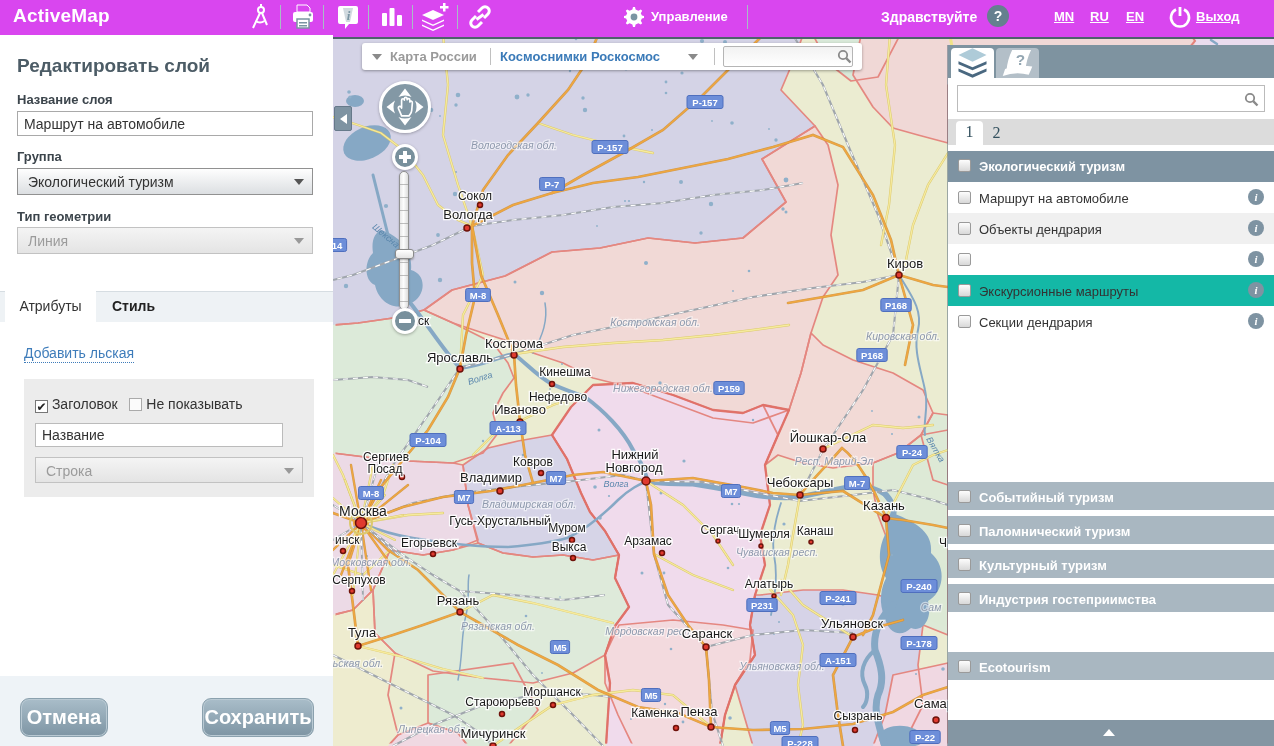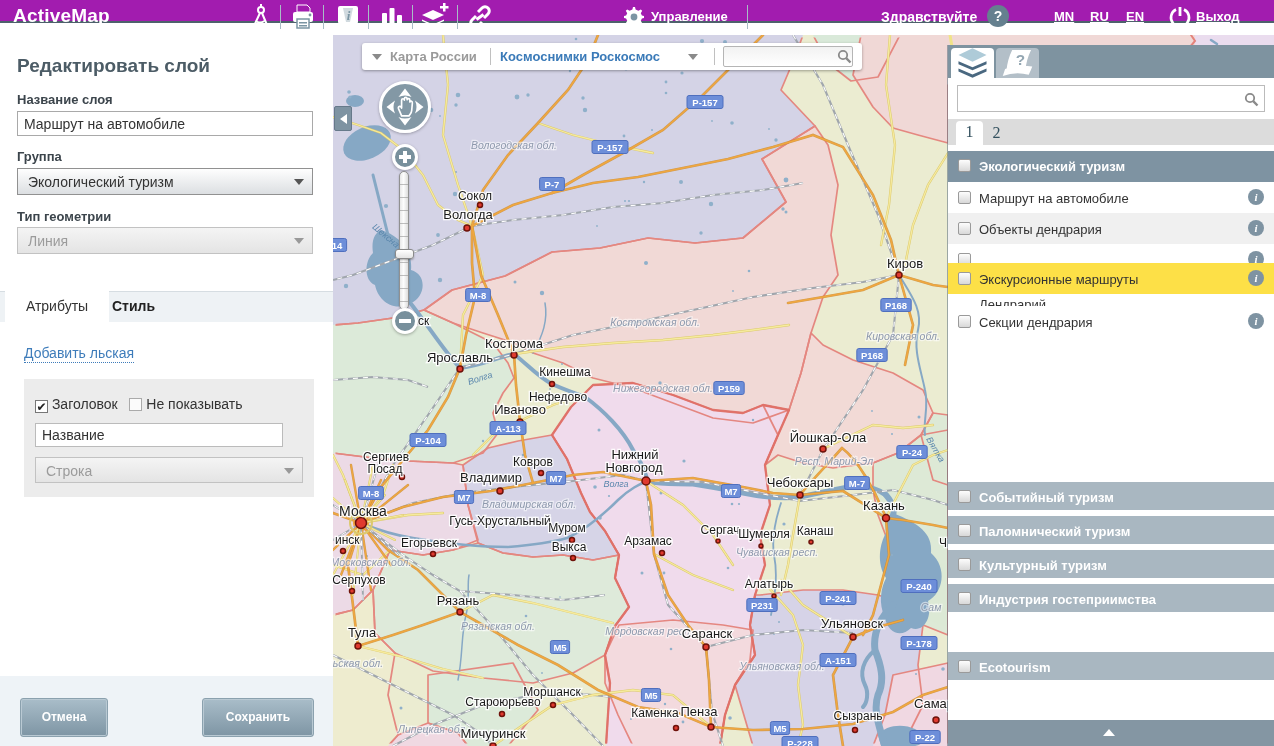--- a/index.html
+++ b/index.html
@@ -1,40 +1,40 @@
 <!DOCTYPE html>
 <html><head>
 <meta charset="utf-8">
 <style>
 * { margin:0; padding:0; box-sizing:border-box; }
 html,body { width:1274px; height:746px; overflow:hidden; font-family:"Liberation Sans",sans-serif; background:#fff; }
-#header { position:absolute; left:0; top:0; width:1274px; height:23px; background:#a21caf; border-bottom:2px solid #4e616c; }
+#header { position:absolute; left:0; top:0; width:1274px; height:39px; background:#d946ef; border-bottom:2px solid #4e616c; }
 .logo { position:absolute; left:13px; top:5px; color:#fff; font-size:19px; font-weight:bold; letter-spacing:0.2px; }
 .hsep { position:absolute; top:5px; width:1px; height:24px; background:#5c7381; border-right:1px solid #a8bcc6; }
 .hicon { position:absolute; top:3px; }
 .hdrtxt { position:absolute; color:#fff; font-weight:bold; font-size:13px; top:9px; }
 .hlink { text-decoration:underline; }
 
 #leftpanel { position:absolute; left:0; top:35px; width:333px; height:711px; background:#fff; }
 #lp-title { position:absolute; left:17px; top:20px; font-size:19px; font-weight:bold; color:#4c5c66; }
 .lp-label { position:absolute; left:17px; font-size:13px; font-weight:bold; color:#3c454c; }
 .lp-input { position:absolute; left:17px; width:296px; height:25px; border:1px solid #a9a9a9; background:#fff; font-size:14px; color:#333; padding-left:6px; font-family:"Liberation Sans",sans-serif; }
 .lp-select { position:absolute; left:17px; width:296px; height:27px; border:1px solid #919191; background:linear-gradient(#fefefe,#dcdfe2); font-size:14px; color:#333; }
 .lp-select .txt { position:absolute; left:10px; top:5px; }
 .lp-select .arr { position:absolute; right:8px; top:10px; width:0; height:0; border-left:5px solid transparent; border-right:5px solid transparent; border-top:6px solid #555; }
 .lp-select.disabled { border-color:#c2c2c2; background:linear-gradient(#f4f4f4,#e4e4e4); color:#9b9b9b; }
 .lp-select.disabled .arr { border-top-color:#999; }
 #lp-tabs { position:absolute; left:0; top:256px; width:333px; height:31px; background:#eef2f5; border-top:1px solid #d6dde2; }
-#tab-attr { position:absolute; left:5px; top:256px; width:104px; height:32px; background:#fff; border:0; text-align:center; font-size:14px; color:#333; line-height:30px; }
+#tab-attr { position:absolute; left:5px; top:256px; width:91px; height:32px; background:#fff; border:0; text-align:center; font-size:14px; color:#333; line-height:30px; }
 #tab-style { position:absolute; left:112px; top:256px; font-size:14px; font-weight:bold; color:#222; line-height:31px; }
 #lp-link { position:absolute; left:24px; top:310px; color:#3e7cba; font-size:14px; border-bottom:1px dotted #3e7cba; padding-bottom:1px; }
 #lp-box { position:absolute; left:24px; top:344px; width:290px; height:118px; background:#ececec; }
 #lp-box .cbrow { position:absolute; left:11px; top:17px; font-size:14px; color:#333; }
 #lp-footer { position:absolute; left:0; top:641px; width:333px; height:70px; background:#eef3f7; }
-.btn { position:absolute; top:22px; height:39px; background:linear-gradient(#a9bdc9,#7e95a4); border:1px solid #8ba1ae; box-shadow:inset 0 0 0 1px #b9c9d3; border-radius:3px; color:#fff; font-weight:bold; font-size:12px; text-align:center; }
+.btn { position:absolute; top:22px; height:39px; background:linear-gradient(#a9bdc9,#7e95a4); border:1px solid #8ba1ae; box-shadow:inset 0 0 0 1px #b9c9d3; border-radius:9px; color:#fff; font-weight:bold; font-size:20px; text-align:center; }
 
 #rightpanel { position:absolute; left:948px; top:45px; width:326px; height:701px; background:#fff; box-shadow:-1px 0 0 rgba(90,110,125,0.55); }
 #rp-tabbar { position:absolute; left:0; top:0; width:326px; height:33px; background:#7e93a0; }
 .rp-tab { position:absolute; top:3px; width:43px; height:30px; border-radius:4px 4px 0 0; }
 #rp-search { position:absolute; left:0; top:33px; width:326px; height:41px; background:#fff; }
 #rp-search .sinput { position:absolute; left:9px; top:7px; width:308px; height:27px; border:1px solid #bbb; background:#fff; }
 #rp-pages { position:absolute; left:0; top:74px; width:326px; height:26px; background:#dcdcdc; }
 #rp-pages .pg { position:absolute; top:0; width:27px; height:26px; text-align:center; line-height:28px; font-size:16px; color:#33505e; font-family:'Liberation Serif',serif; }
 #rp-group0 { position:absolute; left:0; top:106px; width:326px; height:31px; background:#7e93a2; }
 .rp-item { position:absolute; left:0; width:326px; height:31px; font-size:13px; color:#333; }
@@ -744,21 +744,21 @@
   <div class="rp-item" style="top:168px; background:#f0f0f0;">
       <div class="rp-cb"></div>
       <span style="position:absolute;left:31px;top:9px;">Объекты дендрария</span>
       <div class="rp-info">i</div>
     </div>
   <div class="rp-item" style="top:199px; background:#fff;">
       <div class="rp-cb"></div>
       <span style="position:absolute;left:31px;top:9px;margin-top:44px;">Дендрарий</span>
       <div class="rp-info">i</div>
     </div>
-  <div class="rp-item" style="top:218px; background:#fde047;">
+  <div class="rp-item" style="top:230px; background:#14b8a6;">
       <div class="rp-cb"></div>
       <span style="position:absolute;left:31px;top:9px;">Экскурсионные маршруты</span>
       <div class="rp-info">i</div>
     </div>
   <div class="rp-item" style="top:261px; background:#fff;">
       <div class="rp-cb"></div>
       <span style="position:absolute;left:31px;top:9px;">Секции дендрария</span>
       <div class="rp-info">i</div>
     </div>
   <div class="rp-gbar" style="top:434px;">

